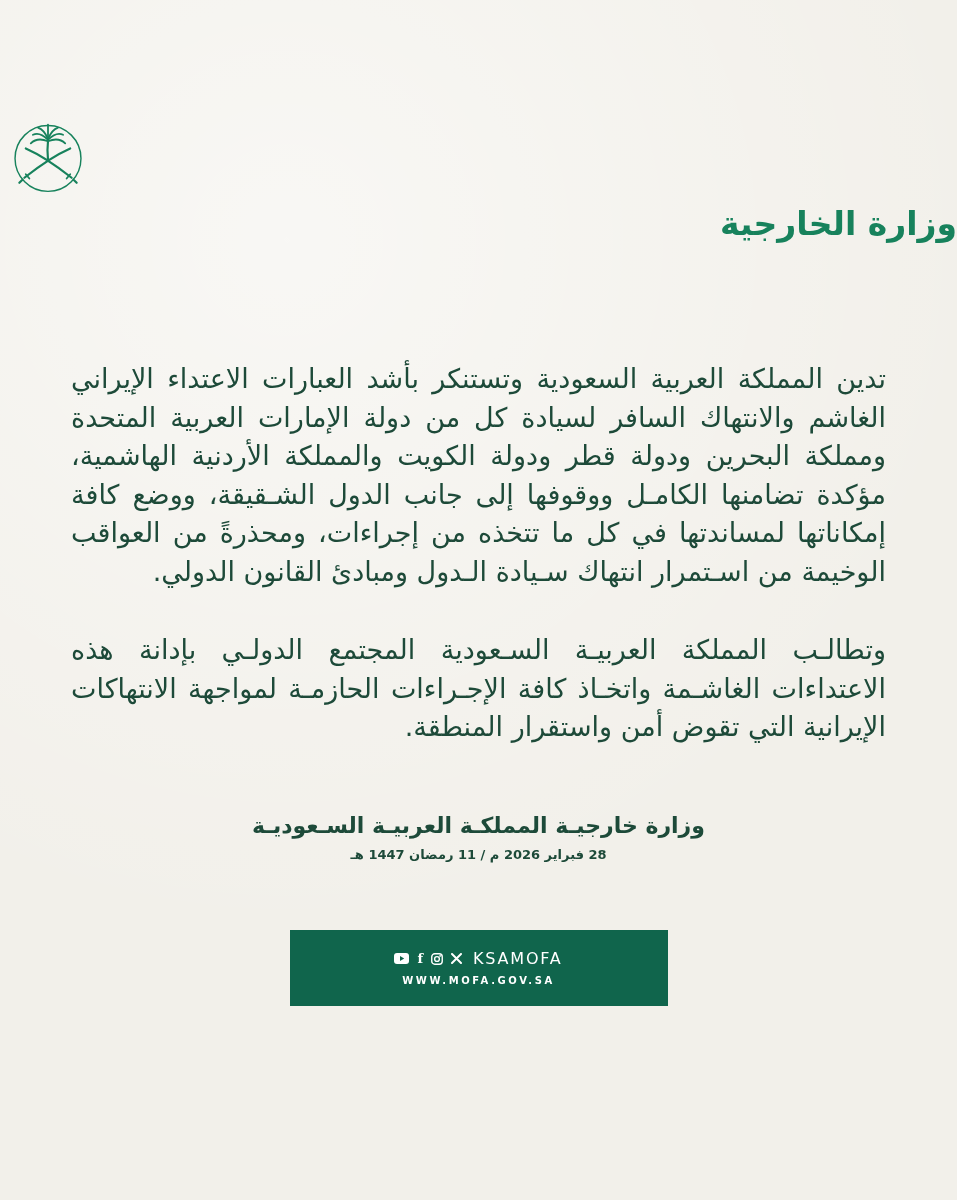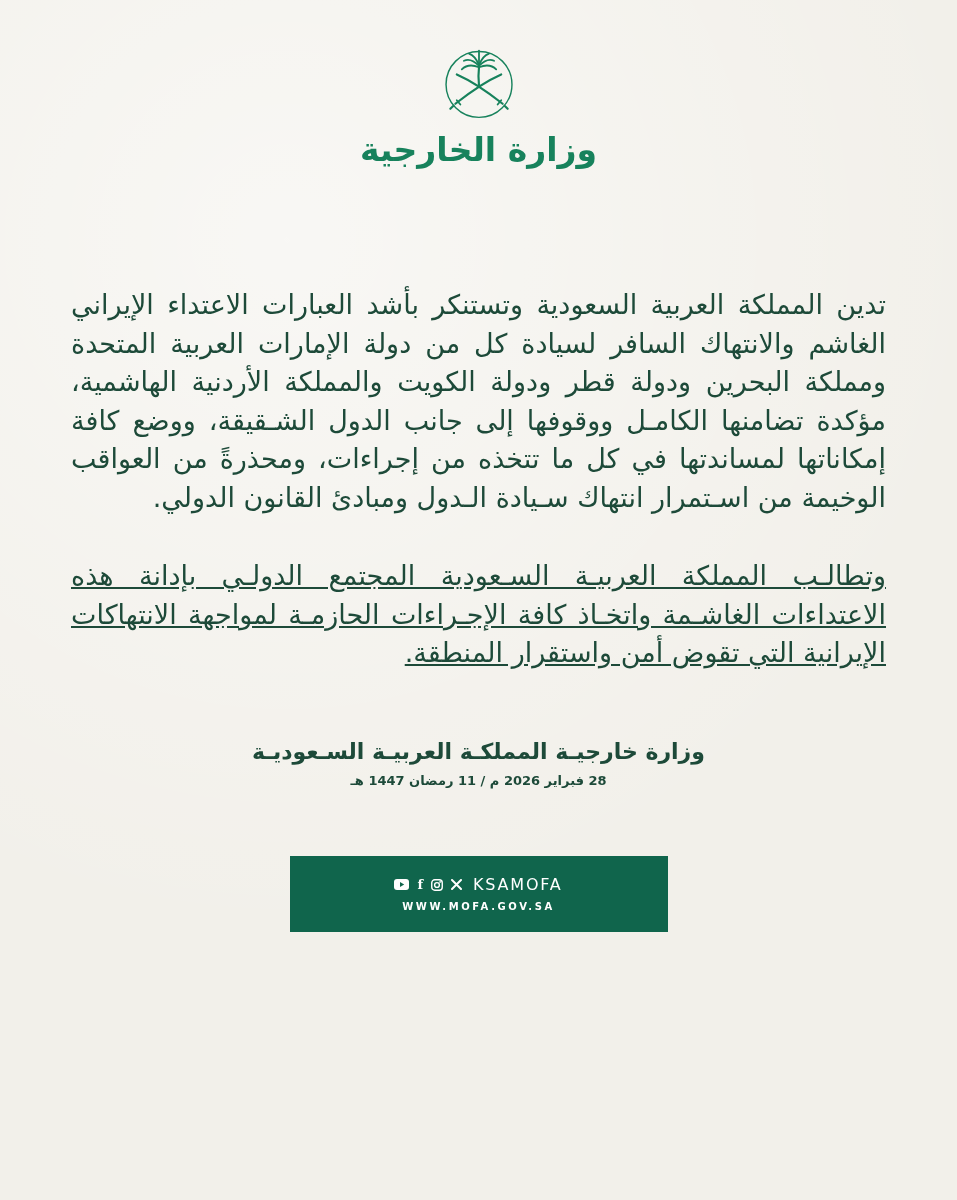--- a/index.html
+++ b/index.html
@@ -4,41 +4,41 @@
 <style>
   html,body{margin:0;padding:0;}
   body{background:#e8e6e0;font-family:"DejaVu Sans",sans-serif;}
   .page{
     width:957px;height:1200px;margin:0 auto;position:relative;
     background:#f2f0ea;
     background-image:radial-gradient(circle at 30% 20%, rgba(255,255,255,.5), rgba(0,0,0,0) 60%);
     overflow:hidden;
   }
   
-  .header{padding-top:40px;text-align:center;}
+  .header{padding-top:114px;}
   .emblem{display:inline-block;width:96px;height:86px;}
   .calligraphy{
     margin-top:2px;
     font-family:"DejaVu Sans",sans-serif;
     font-size:33px;font-weight:bold;color:#17825c;line-height:1.1;
   }
   .ministry-en{
     margin-top:7px;
     font-family:"DejaVu Serif",serif;
     font-size:11px;letter-spacing:2px;color:#17825c;font-weight:bold;
   }
   
   .body-text{
     width:815px;margin:118px auto 0 auto;
     direction:rtl;text-align:justify;
     color:#1d4a39;font-size:27px;line-height:38.5px;
     font-family:"DejaVu Sans",sans-serif;
   }
   .body-text p{margin:0 0 40px 0;}
-  .body-text p:last-child{margin-bottom:0;text-decoration:underline;}
+  .body-text p:last-child{margin-bottom:0;}
   
   .signature-block{
     margin-top:64px;text-align:center;direction:rtl;
     color:#1d4a39;font-weight:bold;
   }
   .signature-line{font-size:22px;line-height:1.4;}
   .date-line{font-size:13px;line-height:1.4;margin-top:4px;}
   
   .footer-banner{
     width:378px;height:76px;margin:66px auto 0 auto;

